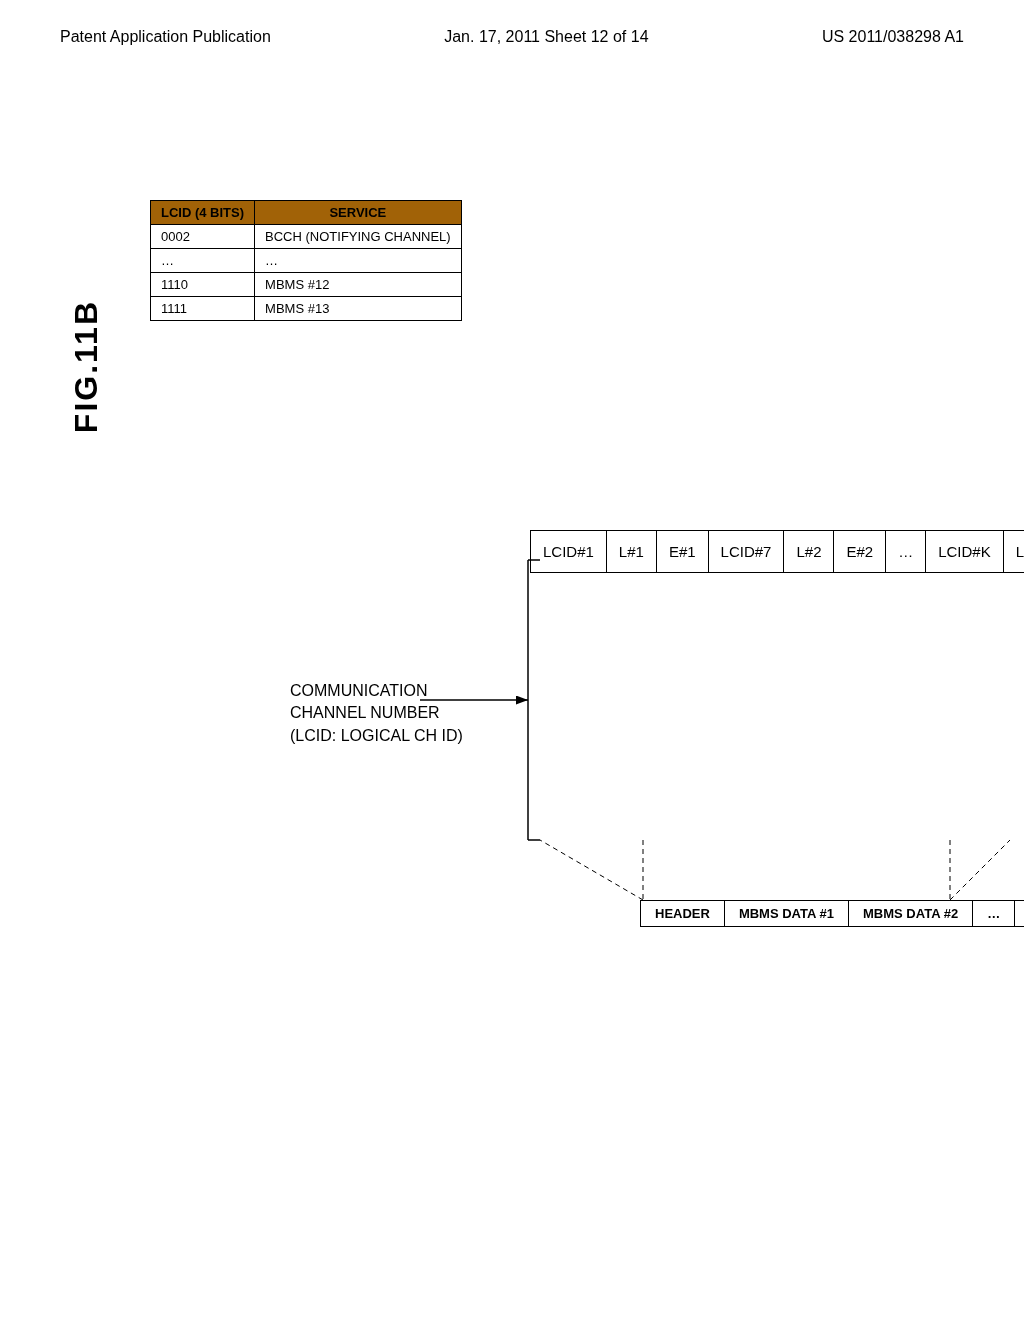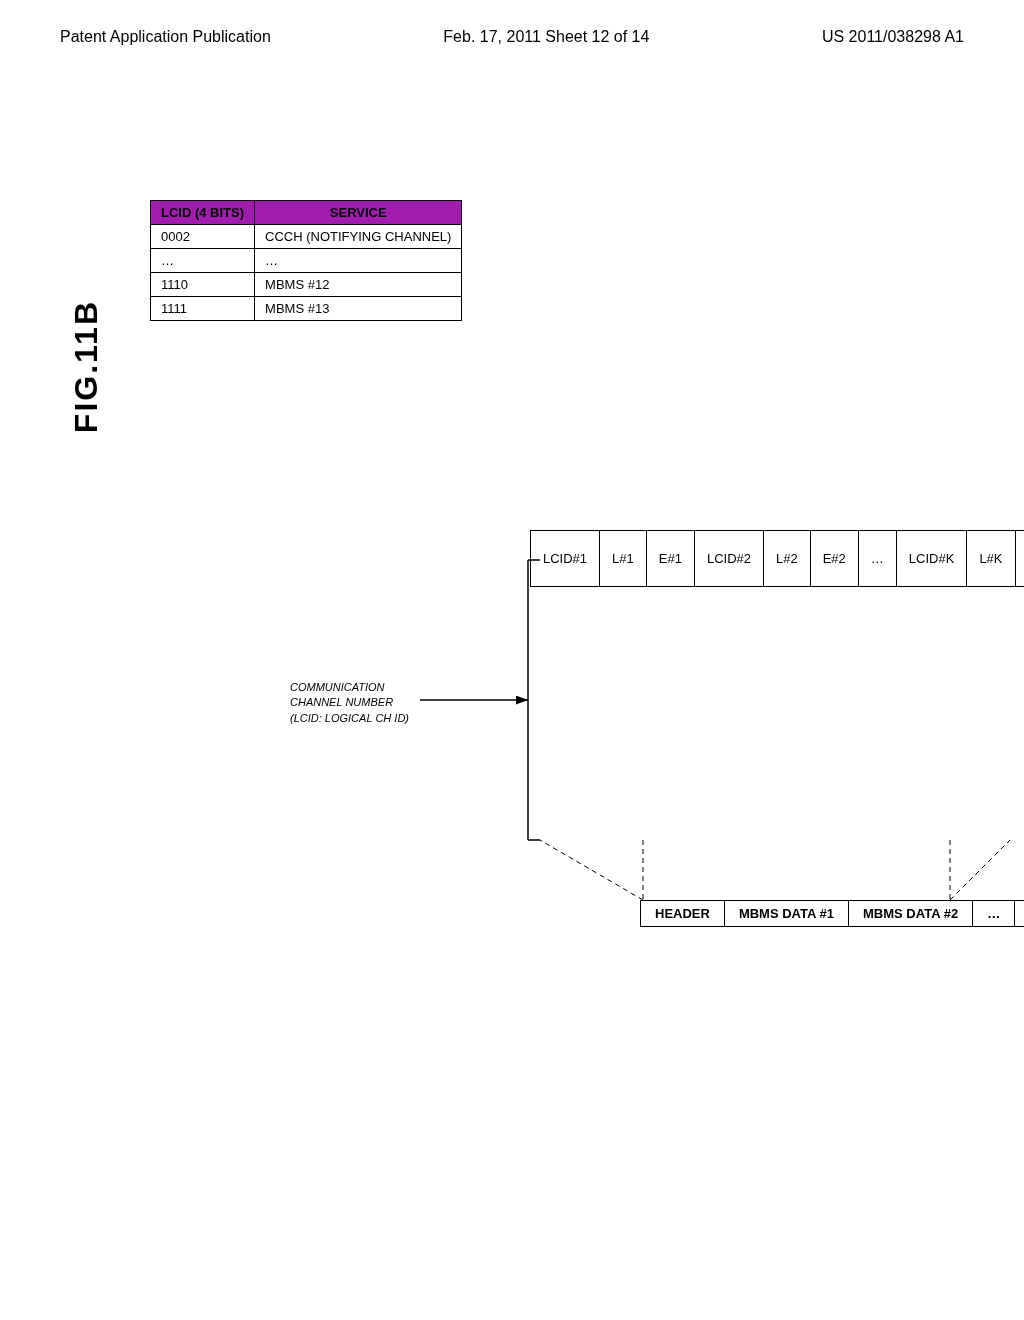--- a/index.html
+++ b/index.html
@@ -42,35 +42,35 @@
     .left-table td {
       border: 1px solid #000;
       padding: 4px 10px;
       font-size: 13px;
       white-space: nowrap;
     }
 
     .left-table .col-header {
       font-weight: bold;
       text-align: center;
-      background: #a21caf;
+      background: #a16207;
     }
 
     
     .right-upper-table {
       position: absolute;
       left: 530px;
       top: 530px;
       border-collapse: collapse;
     }
 
     .right-upper-table td {
       border: 1px solid #000;
-      padding: 20px 12px;
-      font-size: 13px;
+      padding: 12px 12px;
+      font-size: 15px;
       text-align: center;
       white-space: nowrap;
     }
 
     
     .bottom-table {
       position: absolute;
       left: 640px;
       top: 900px;
       border-collapse: collapse;
@@ -86,55 +86,54 @@
 
     .bottom-table .col-header {
       font-weight: bold;
     }
 
     
     .comm-label {
       position: absolute;
       left: 290px;
       top: 680px;
-      font-size: 11px;
+      font-size: 16px;
       line-height: 1.4;
-      font-style: italic;
     }
 
     
     .connector-svg {
       position: absolute;
       top: 0;
       left: 0;
       width: 1024px;
       height: 1320px;
       pointer-events: none;
     }
   </style>
 </head>
 <body>
 
 <div class="page-header">
   <span>Patent Application Publication</span>
-  <span>Feb. 17, 2011   Sheet 12 of 14</span>
+  <span>Jan. 17, 2011   Sheet 12 of 14</span>
   <span>US 2011/038298 A1</span>
 </div>
 
 <div class="figure-label">FIG.11B</div>
 
 <table class="left-table">
   <tbody>
       <tr>
     <td class="col-header">LCID (4 BITS)</td>
     <td class="col-header">SERVICE</td>
   </tr>
   <tr>
     <td>0002</td>
-    <td>CCCH (NOTIFYING CHANNEL)</td>
+    <td>BCCH (NOTIFYING CHANNEL)</td>
   </tr>
   <tr>
     <td>…</td>
     <td>…</td>
   </tr>
   <tr>
     <td>1110</td>
     <td>MBMS #12</td>
   </tr>
   <tr>
@@ -149,21 +148,21 @@
   <span>CHANNEL NUMBER</span><br>
   <span>(LCID: LOGICAL CH ID)</span>
 </div>
 
 <table class="right-upper-table">
   <tbody>
       <tr>
     <td>LCID#1</td>
     <td>L#1</td>
     <td>E#1</td>
-    <td>LCID#2</td>
+    <td>LCID#7</td>
     <td>L#2</td>
     <td>E#2</td>
     <td>…</td>
     <td>LCID#K</td>
     <td>L#K</td>
     <td>E#K</td>
   </tr>
 </tbody>
   </table>
 

